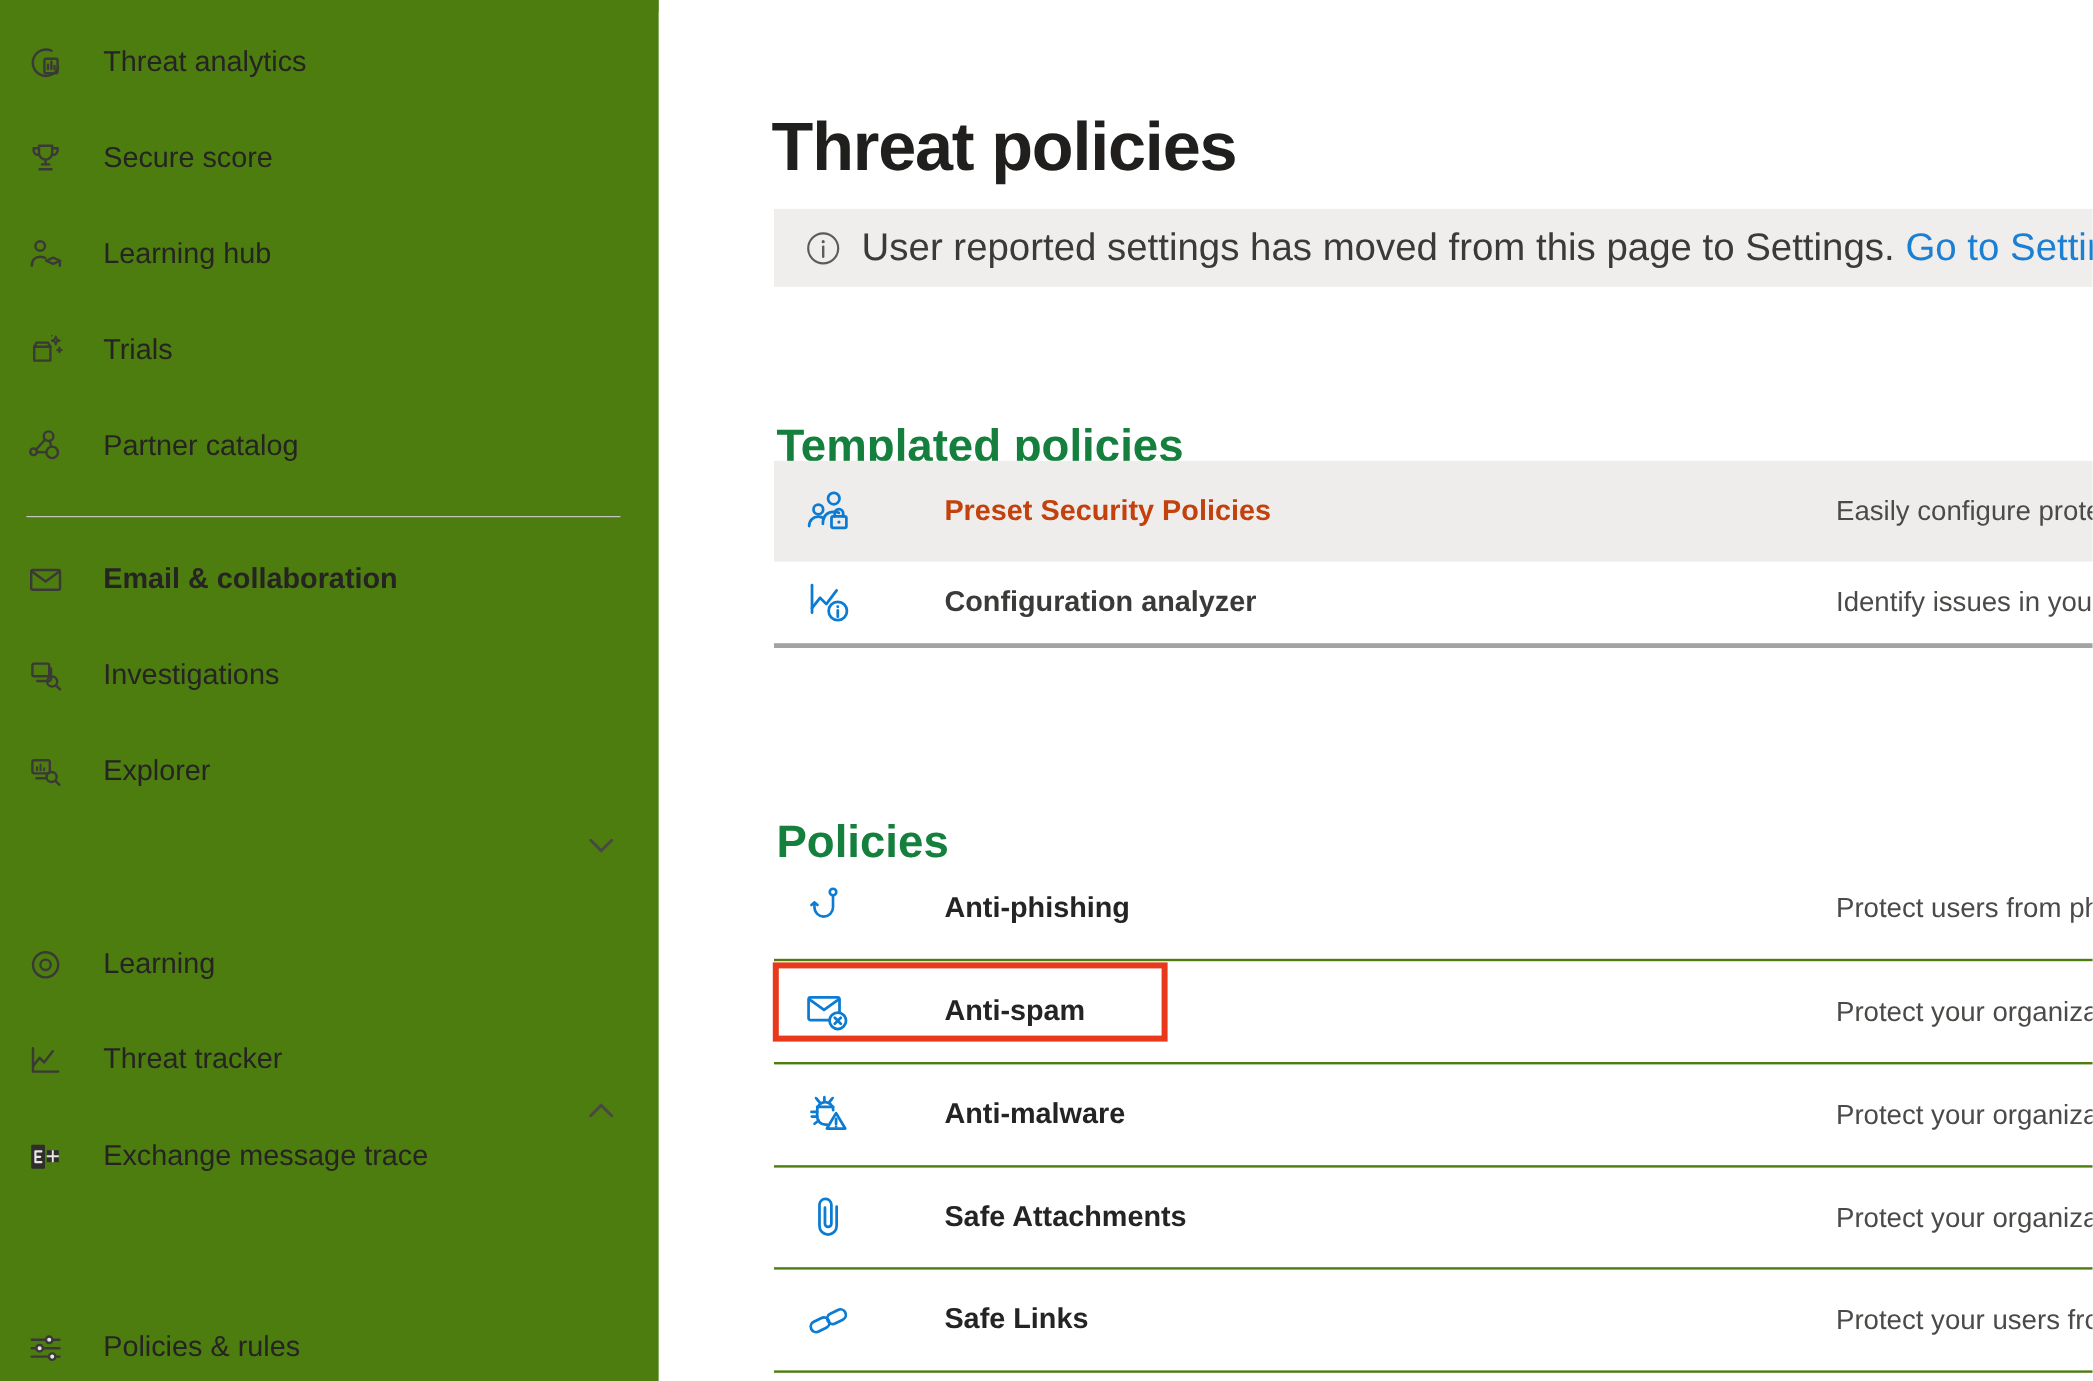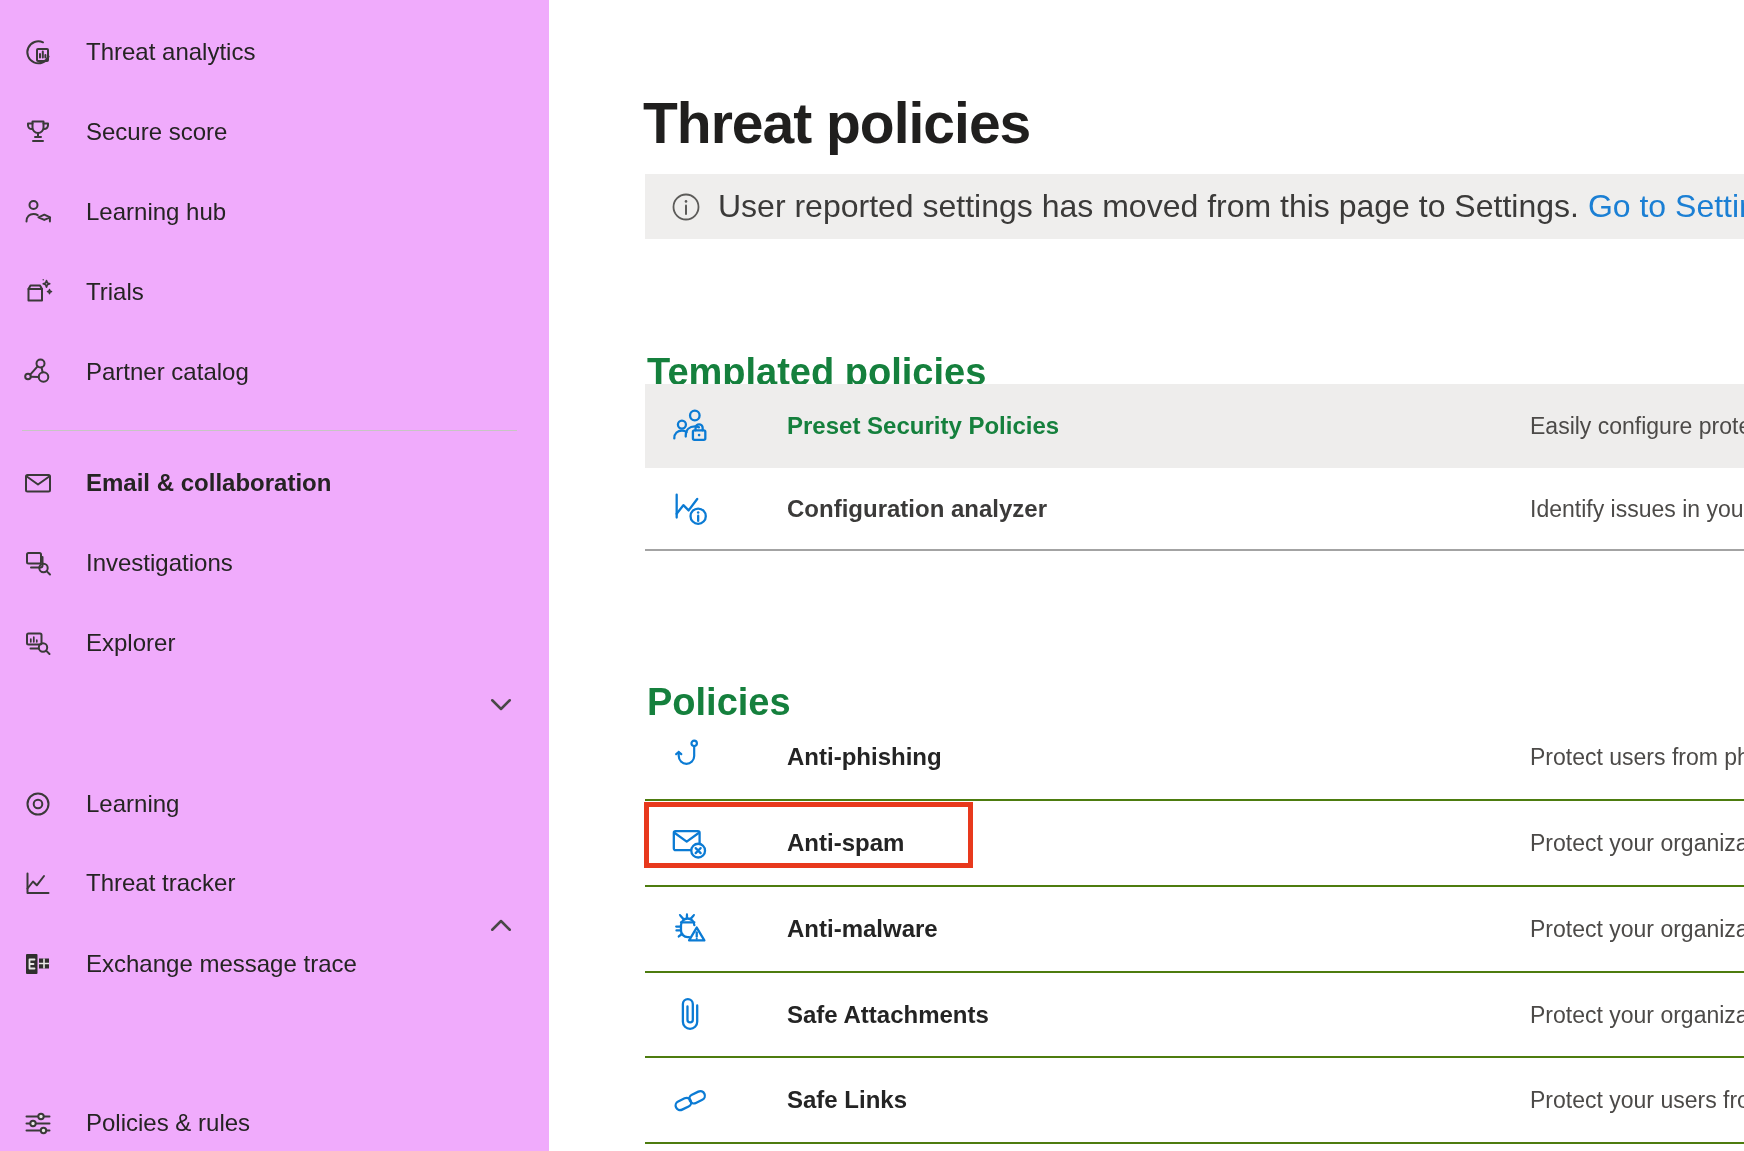--- a/index.html
+++ b/index.html
@@ -1,20 +1,20 @@
 <!DOCTYPE html>
 <html><head>
 <meta charset="utf-8">
 <style>
   html,body{margin:0;padding:0;background:#fff;}
   .screen{position:relative;width:1744px;height:1151px;background:#ffffff;overflow:hidden;
           font-family:"Liberation Sans",sans-serif;color:#252423;}
 
   
-  .sidebar{position:absolute;left:0;top:0;width:549px;height:1151px;background:#f0abfc;}
+  .sidebar{position:absolute;left:0;top:0;width:549px;height:1151px;background:#4d7c0f;}
   .nav-item{position:absolute;left:0;width:549px;height:80px;display:flex;align-items:center;cursor:pointer;}
   .nav-item .nav-ic{width:32px;height:32px;margin-left:22px;flex:0 0 32px;display:flex;align-items:center;justify-content:center;}
   .nav-item .nav-label{margin-left:32px;font-size:24px;color:#252423;white-space:nowrap;}
   .nav-item.bold .nav-label{font-weight:700;}
   .chev{position:absolute;left:486px;width:30px;height:30px;}
   .sidebar-divider{position:absolute;left:22px;top:430px;width:495px;height:1px;background:#c7c5c3;}
   .ic{fill:none;stroke:#3a3938;stroke-width:2;stroke-linecap:round;stroke-linejoin:round;}
   .ic-blue{fill:none;stroke:#0b7bd4;stroke-width:2.4;stroke-linecap:round;stroke-linejoin:round;}
 
   
@@ -35,22 +35,22 @@
   .rows-templated{top:374px;}
   .rows-policies{top:705px;}
   .row{position:relative;width:1099px;cursor:pointer;}
   .row .row-ic{position:absolute;left:25px;top:50%;transform:translateY(-50%);width:42px;height:42px;
                display:flex;align-items:center;justify-content:center;}
   .row .row-name{position:absolute;left:142px;top:50%;transform:translateY(-50%);
                  font-size:24px;font-weight:700;color:#242424;white-space:nowrap;}
   .row .row-desc{position:absolute;left:885px;top:50%;transform:translateY(-50%);width:214px;
                  font-size:23px;color:#4c4a48;white-space:nowrap;overflow:hidden;}
   .row-preset{height:84px;background:#eeedec;}
-  .row-preset .row-name{color:#15803d;}
-  .row-config{height:83px;border-bottom:2px solid #a3a3a3;box-sizing:border-box;}
+  .row-preset .row-name{color:#c2410c;}
+  .row-config{height:72px;border-bottom:4px solid #a3a3a3;box-sizing:border-box;}
   .prow{border-bottom:2px solid #4d7c0f;box-sizing:border-box;}
   .prow-1,.prow-2,.prow-3,.prow-5{height:86px;}
   .prow-4{height:85px;}
 
   .annotation-box{position:absolute;left:644px;top:802px;width:329px;height:66px;
                   border:5px solid #e8391d;box-sizing:border-box;pointer-events:none;z-index:5;}
 </style>
 </head>
 <body>
 

